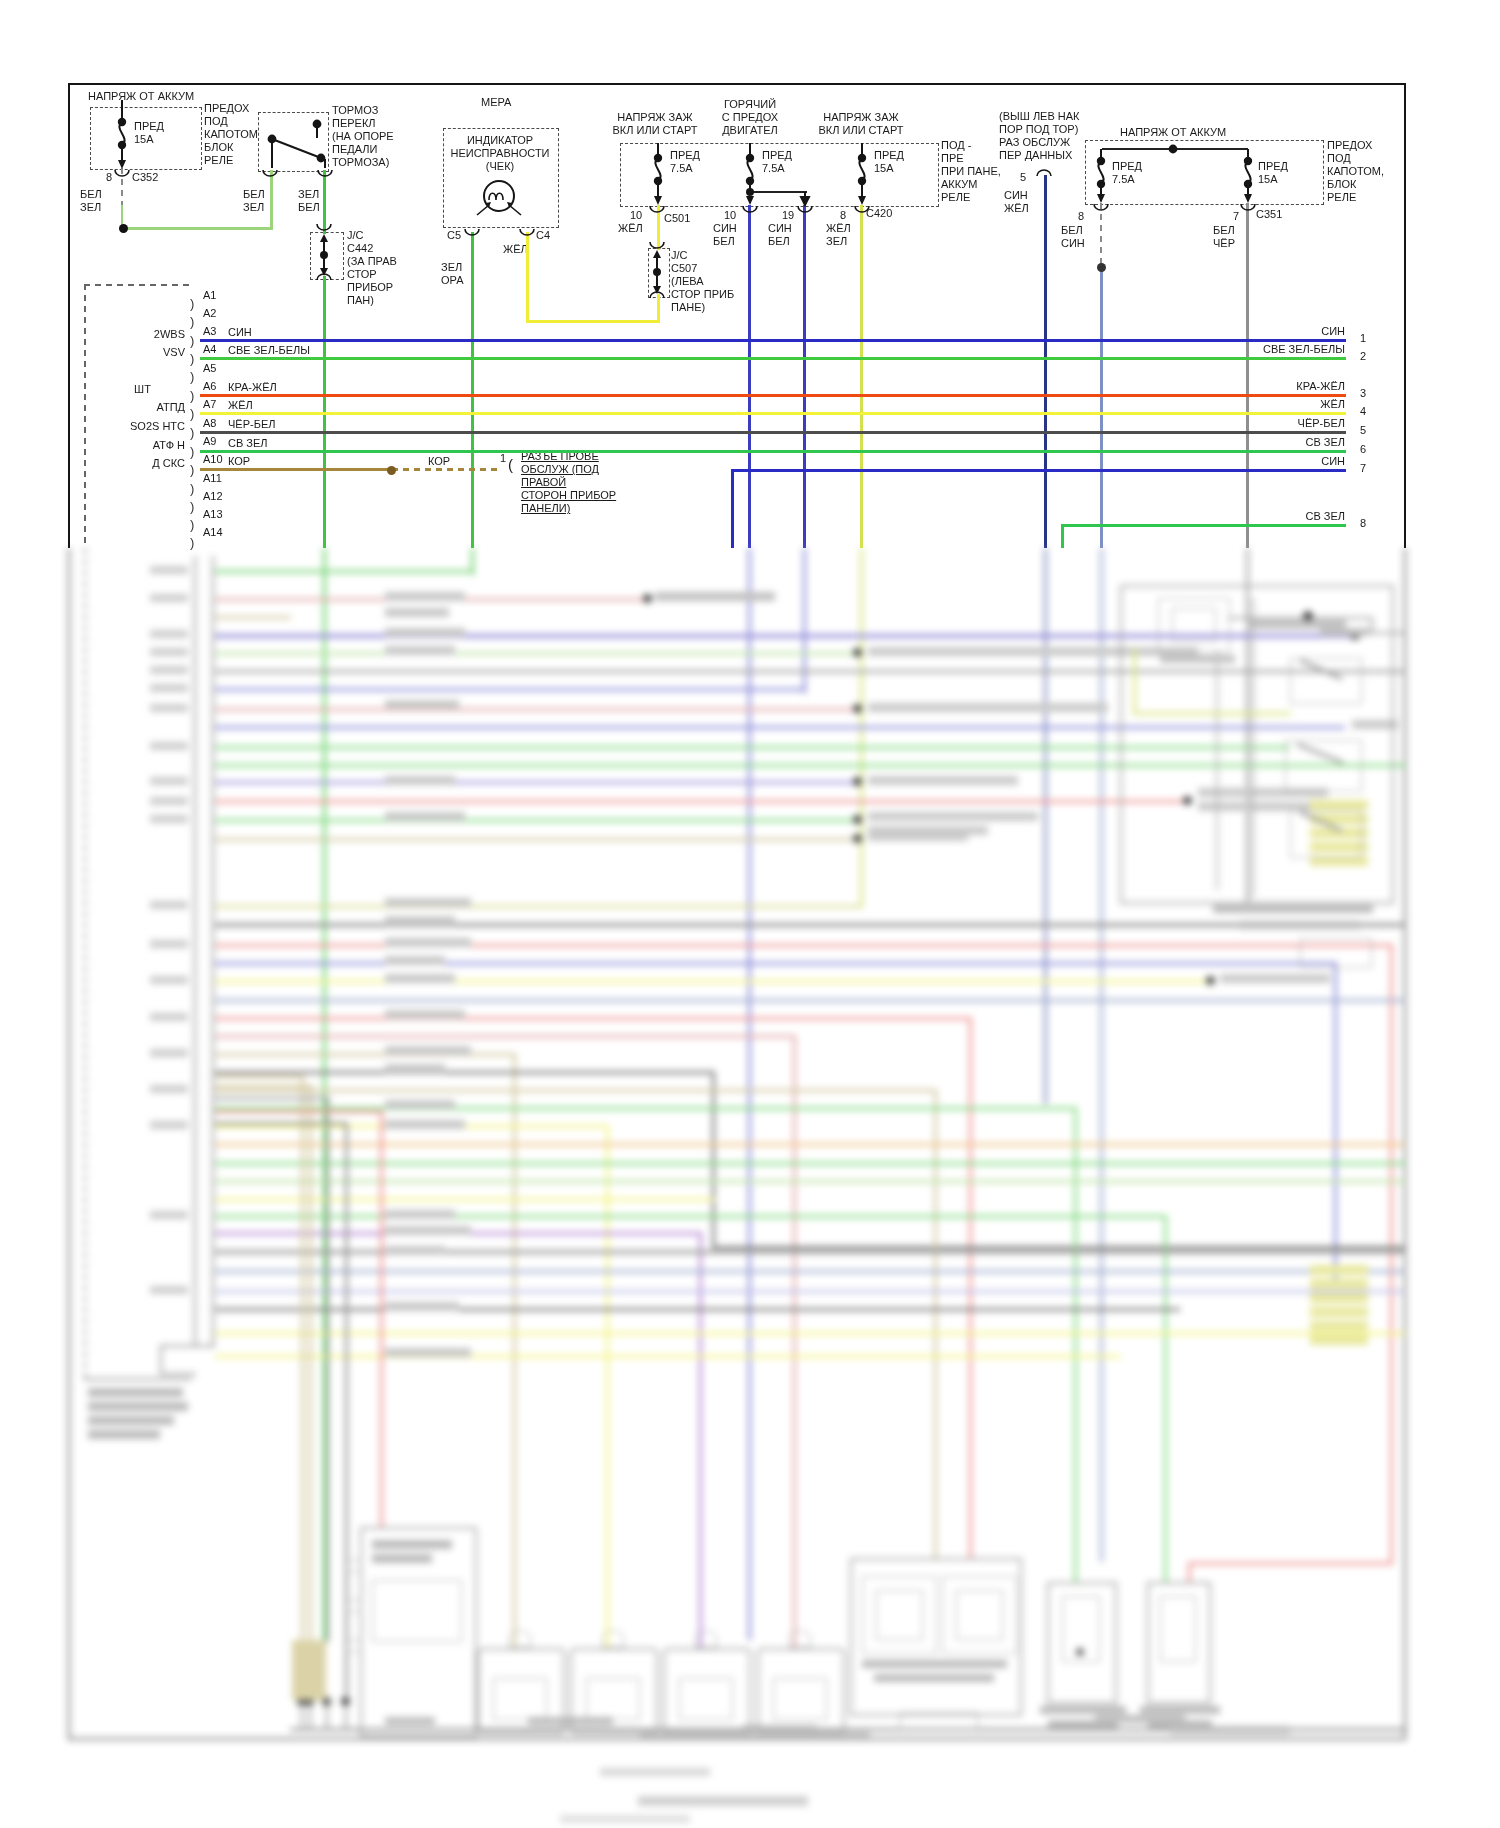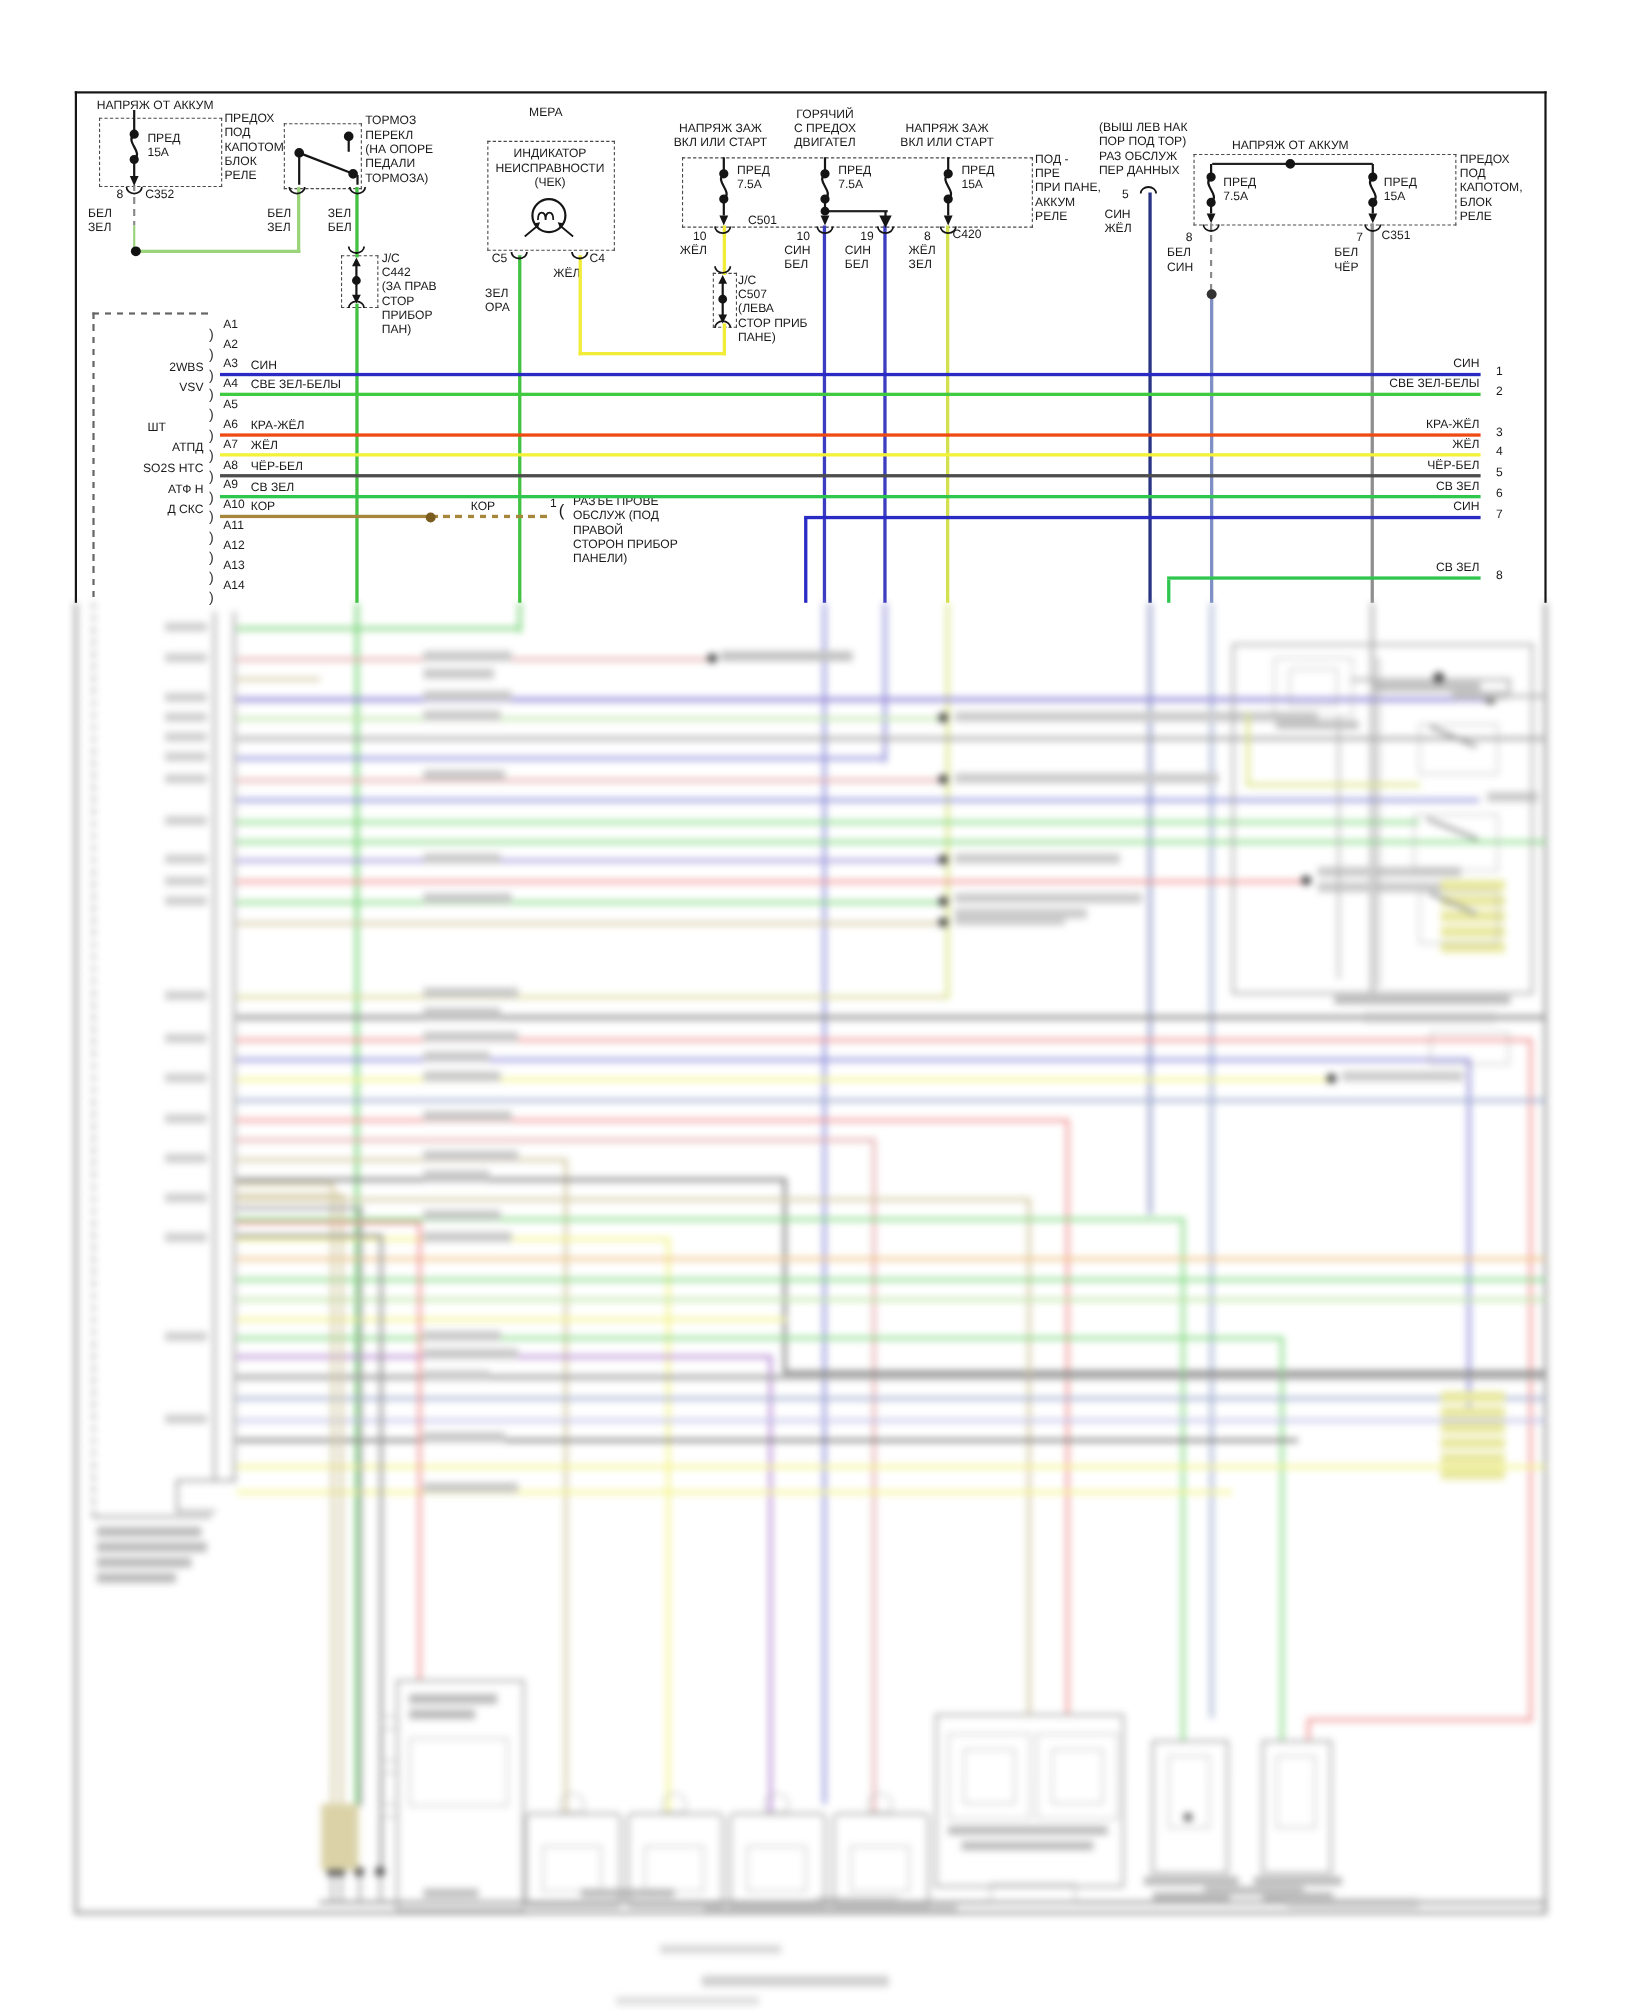--- a/index.html
+++ b/index.html
@@ -81,21 +81,21 @@
   <div class="lbl" style="left:762px;top:149px;">ПРЕД
 7.5А</div>
   <div class="lbl" style="left:874px;top:149px;">ПРЕД
 15А</div>
   <div class="lbl" style="left:941px;top:139px;">ПОД -
 ПРЕ
 ПРИ ПАНЕ,
 АККУМ
 РЕЛЕ</div>
   <div class="lbl" style="left:630px;top:209px;">10</div>
-  <div class="lbl" style="left:664px;top:195px;margin-left:16px;">C501</div>
+  <div class="lbl" style="left:664px;top:212px;">C501</div>
   <div class="lbl" style="left:618px;top:222px;">ЖЁЛ</div>
   <div class="lbl" style="left:671px;top:249px;">J/C
 C507
 (ЛЕВА
 СТОР ПРИБ
 ПАНЕ)</div>
   <div class="lbl" style="left:724px;top:209px;">10</div>
   <div class="lbl" style="left:713px;top:222px;">СИН
 БЕЛ</div>
   <div class="lbl" style="left:782px;top:209px;">19</div>
@@ -174,21 +174,21 @@
   <div class="lbl" style="left:228px;top:344px;">СВЕ ЗЕЛ-БЕЛЫ</div>
   <div class="lbl" style="left:228px;top:381px;">КРА-ЖЁЛ</div>
   <div class="lbl" style="left:228px;top:399px;">ЖЁЛ</div>
   <div class="lbl" style="left:228px;top:418px;">ЧЁР-БЕЛ</div>
   <div class="lbl" style="left:228px;top:437px;">СВ ЗЕЛ</div>
   <div class="lbl" style="left:228px;top:455px;">КОР</div>
 
   <div class="lbl" style="left:428px;top:455px;">КОР</div>
   <div class="lbl" style="left:500px;top:452px;">1</div>
   <div class="lbl" style="left:508px;top:456px;font-size:15px;">(</div>
-  <div class="lbl" style="left:521px;top:450px;">РАЗЪЕ ПРОВЕ
+  <div class="lbl" style="left:521px;top:450px;text-decoration:underline;">РАЗЪЕ ПРОВЕ
 ОБСЛУЖ (ПОД
 ПРАВОЙ
 СТОРОН ПРИБОР
 ПАНЕЛИ)</div>
 
   <div class="lbl rt" style="left:1225px;top:325px;width:120px;">СИН</div>
   <div class="lbl rt" style="left:1225px;top:343px;width:120px;">СВЕ ЗЕЛ-БЕЛЫ</div>
   <div class="lbl rt" style="left:1225px;top:380px;width:120px;">КРА-ЖЁЛ</div>
   <div class="lbl rt" style="left:1225px;top:398px;width:120px;">ЖЁЛ</div>
   <div class="lbl rt" style="left:1225px;top:417px;width:120px;">ЧЁР-БЕЛ</div>

